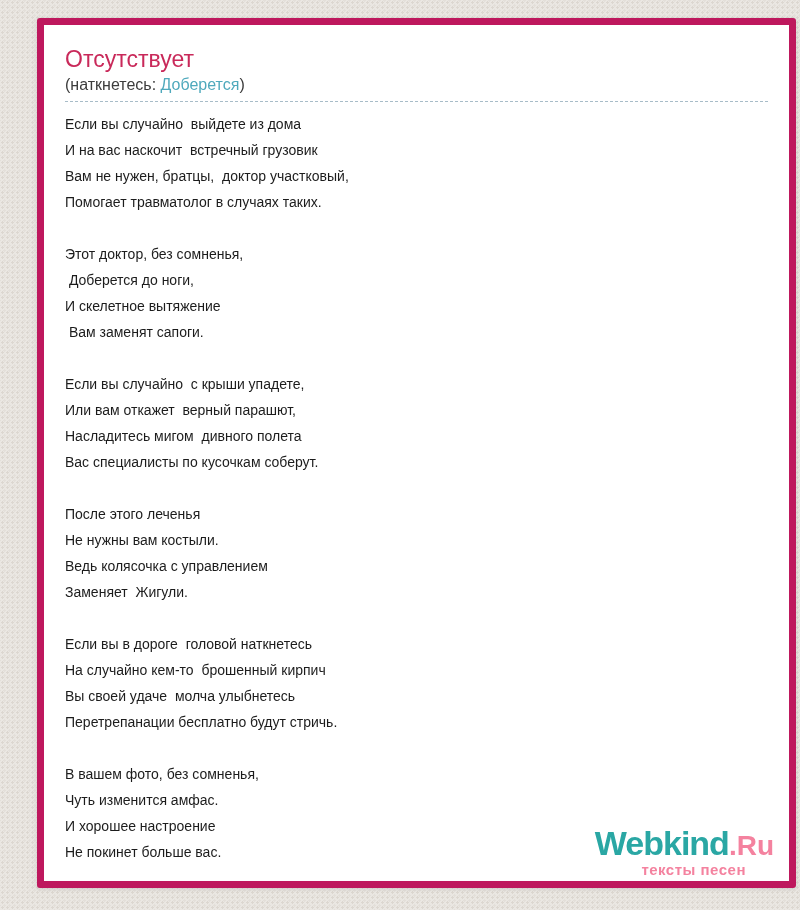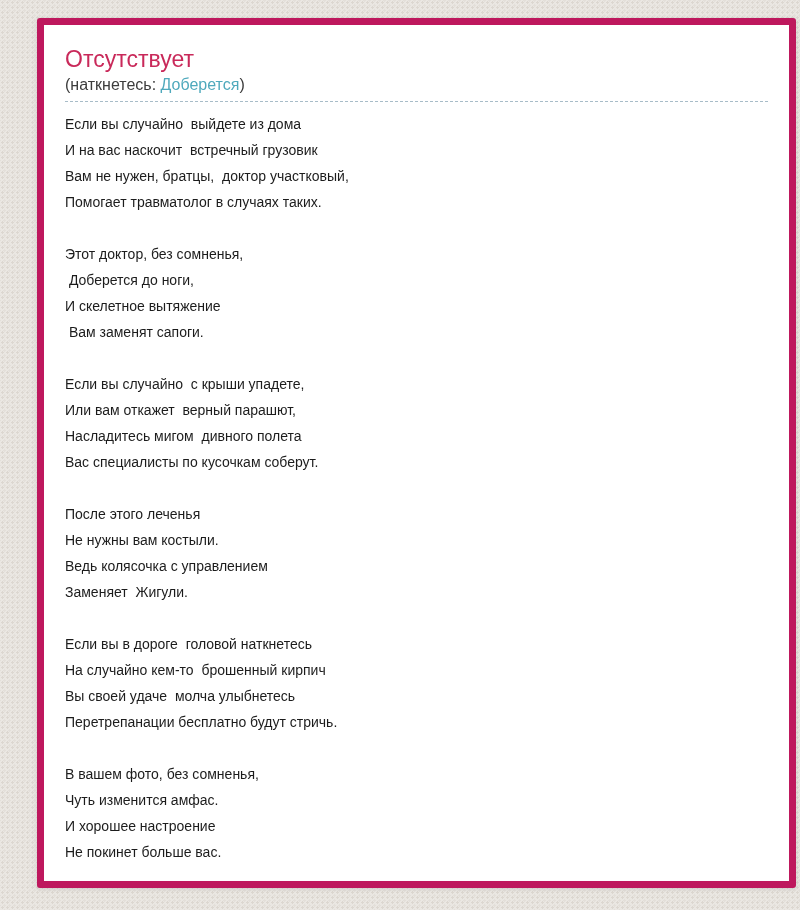--- a/index.html
+++ b/index.html
@@ -120,14 +120,18 @@
 Если вы в дороге  головой наткнетесь
 На случайно кем-то  брошенный кирпич
 Вы своей удаче  молча улыбнетесь
 Перетрепанации бесплатно будут стричь.
 
 В вашем фото, без сомненья,
 Чуть изменится амфас.
 И хорошее настроение
 Не покинет больше вас.</div>
 
+  <div class="logo">
+    <div class="logo-main"><span class="logo-web">Webkind</span><span class="logo-ru">.Ru</span></div>
+    <div class="logo-tagline">тексты песен</div>
+  </div>
 
 </div>
 
 </body></html>

